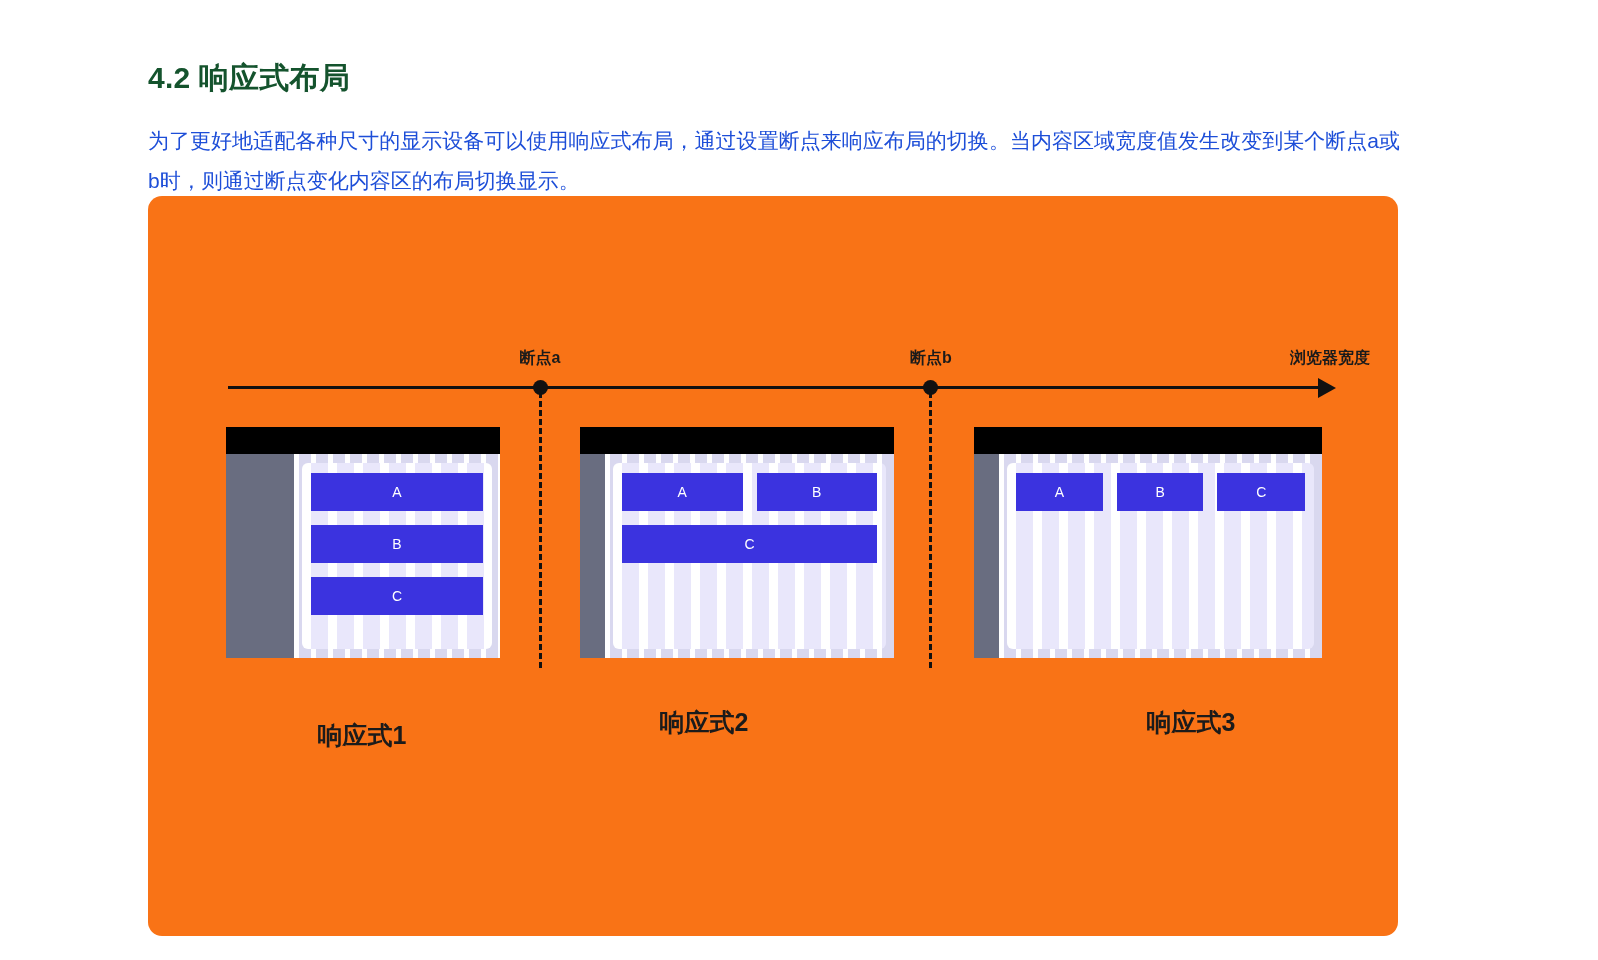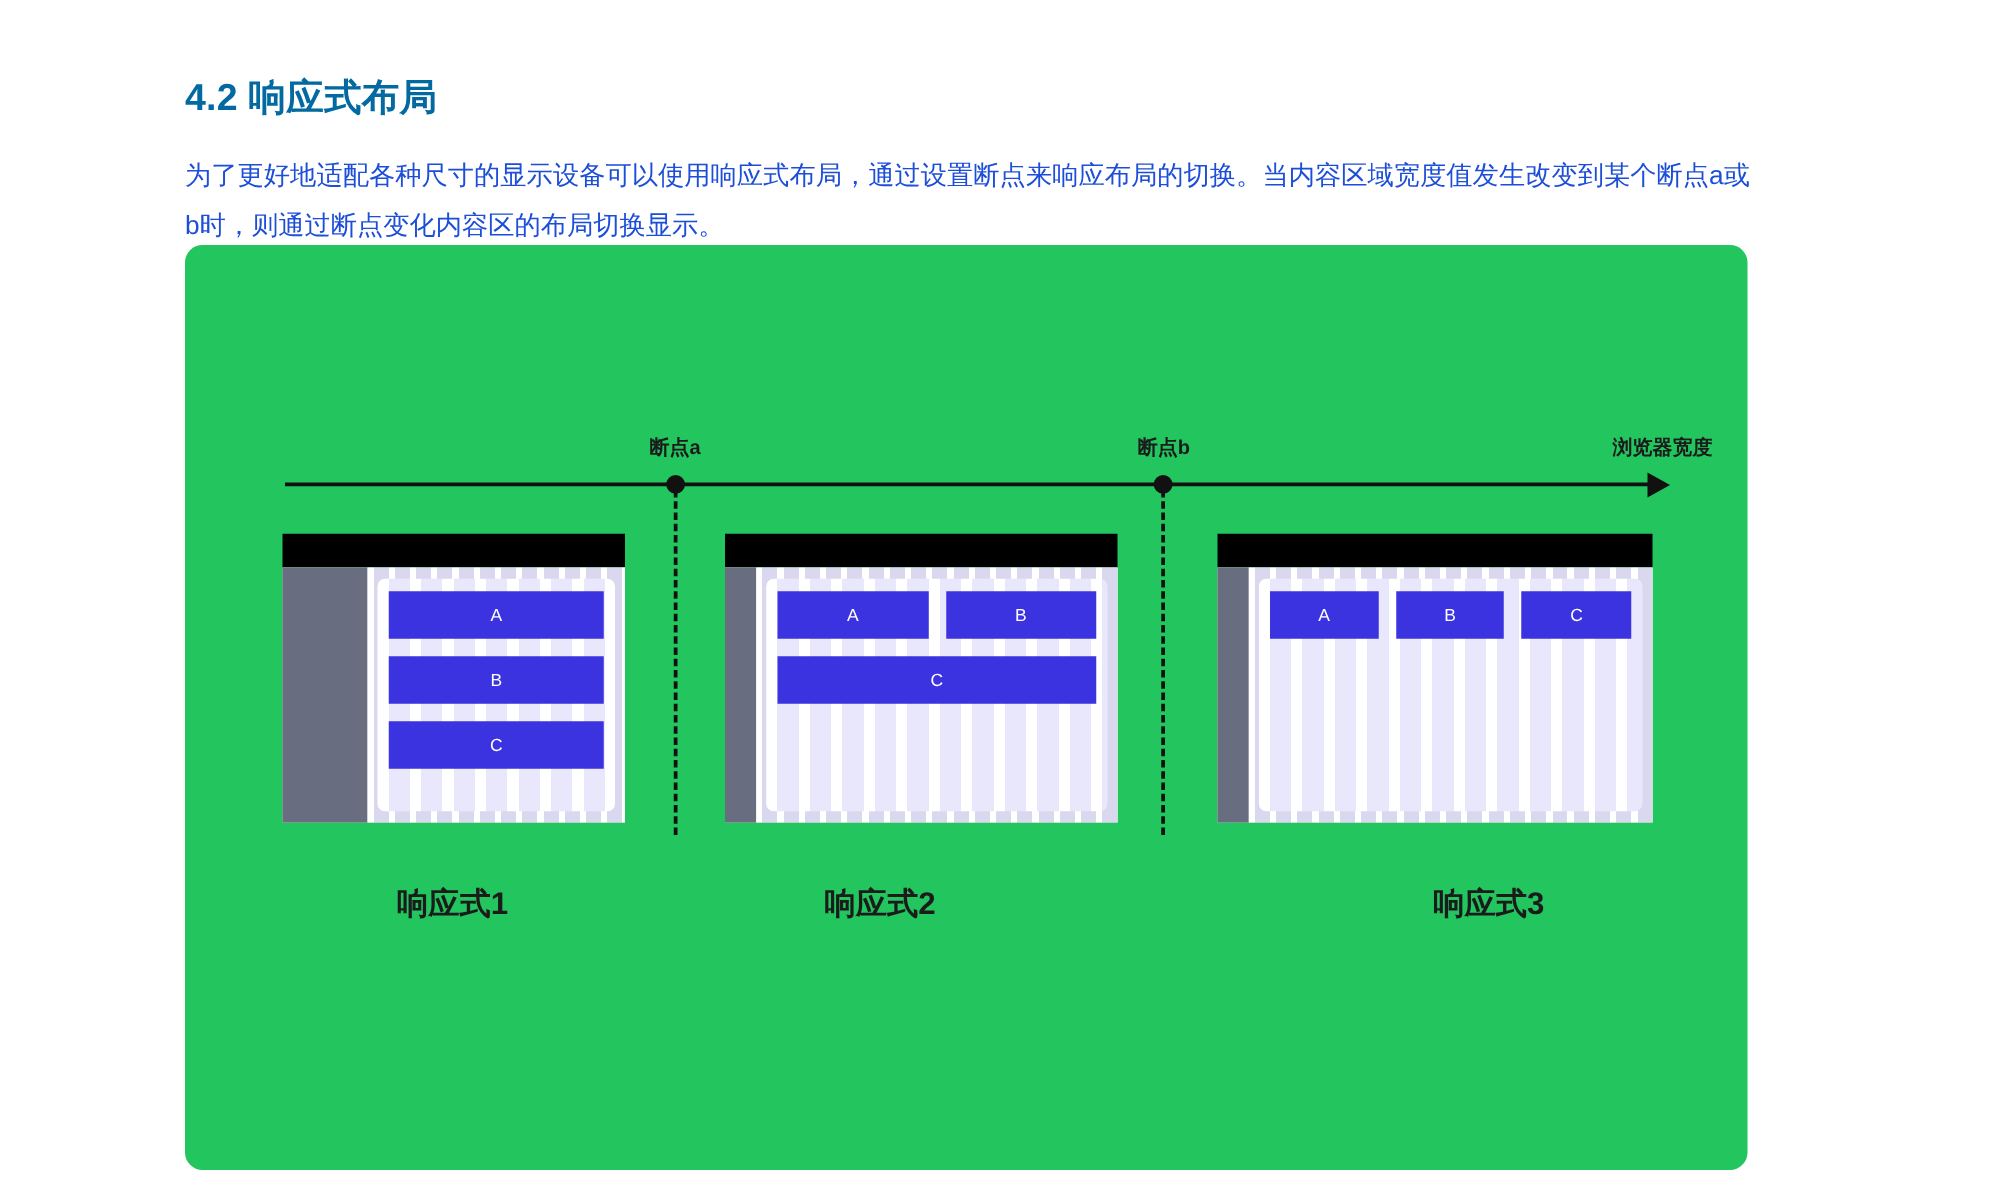--- a/index.html
+++ b/index.html
@@ -17,21 +17,21 @@
   }
 
   
   .page-title {
     position: absolute;
     left: 148px;
     top: 22px;
     font-size: 30px;
     font-weight: 700;
     letter-spacing: 0.2px;
-    color: #0369a1;
+    color: #14532d;
     white-space: nowrap;
     margin-top: 36px;
   }
   .body-copy {
     position: absolute;
     left: 148px;
     top: 100px;
     width: 1252px;
     font-size: 21px;
     line-height: 40px;
@@ -39,21 +39,21 @@
     text-align: justify;
   }
 
   
   .figure-card {
     position: absolute;
     left: 148px;
     top: 196px;
     width: 1250px;
     height: 740px;
-    background: #22c55e;
+    background: #f97316;
     border-radius: 14px;
     overflow: hidden;
   }
 
   
   .axis-line {
     position: absolute;
     left: 80px;
     top: 190px;
     width: 1093px;
@@ -196,21 +196,21 @@
   .caption {
     position: absolute;
     top: 510px;
     font-size: 25px;
     font-weight: 700;
     color: #1b1b1b;
     text-align: center;
     white-space: nowrap;
     transform: translateX(-50%);
   }
-  .caption.c1 { left: 214px; }
+  .caption.c1 { left: 214px; margin-top: 13px; }
   .caption.c2 { left: 556px; }
   .caption.c3 { left: 1000px; margin-left: 43px; }
 </style>
 </head>
 <body>
 
 <h1 class="page-title">4.2 响应式布局</h1>
 
 <p class="body-copy">为了更好地适配各种尺寸的显示设备可以使用响应式布局，通过设置断点来响应布局的切换。当内容区域宽度值发生改变到某个断点a或b时，则通过断点变化内容区的布局切换显示。</p>
 

